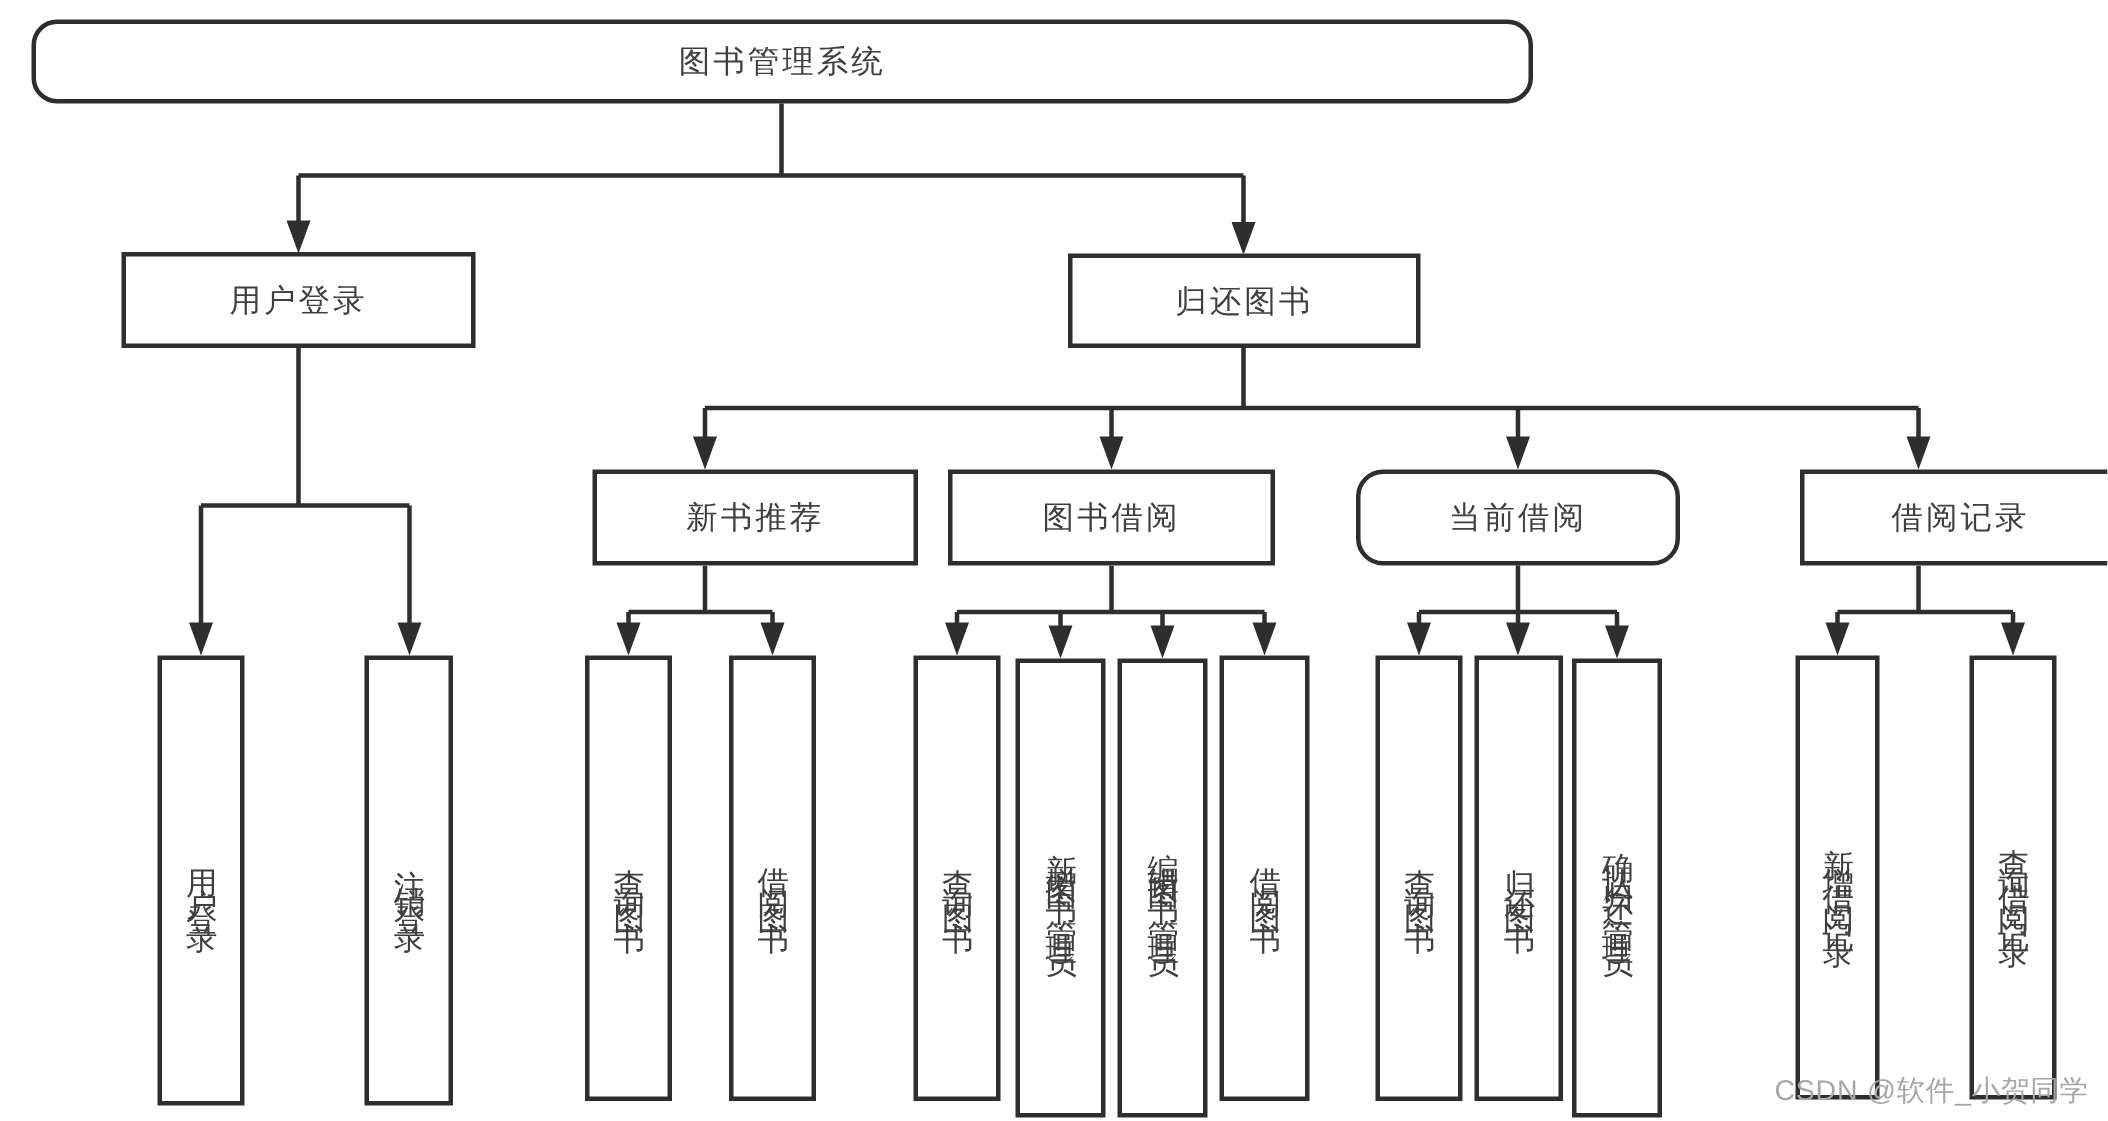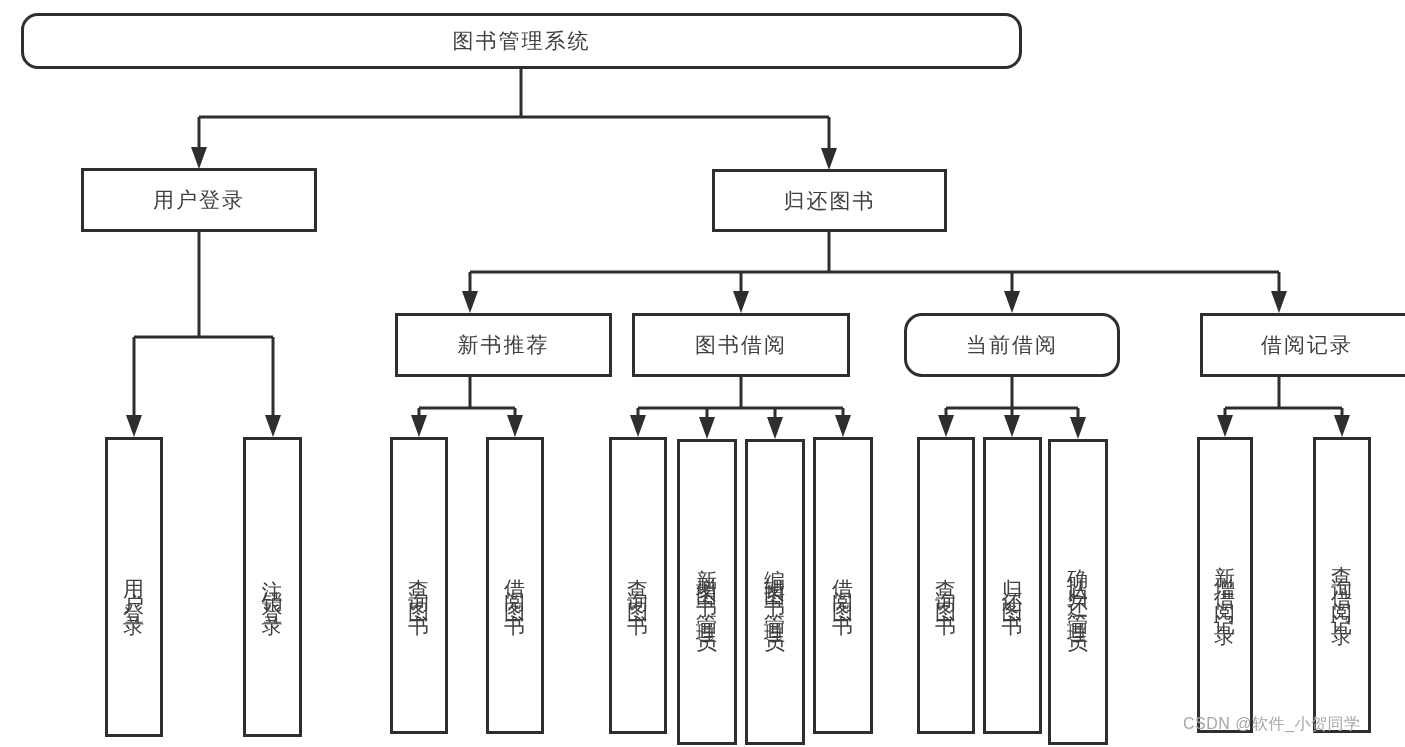--- a/index.html
+++ b/index.html
@@ -53,21 +53,21 @@
     line-height: 1;
     white-space: nowrap;
   }
   .node.v.long span {
     letter-spacing: 9px;
   }
   .watermark {
     position: absolute;
     left: 1183px;
     top: 714px;
-    font-size: 16px;
+    font-size: 19px;
     color: #a6a6a6;
     letter-spacing: 0.5px;
     white-space: nowrap;
     z-index: 5;
   }
 </style>
 </head>
 <body>
 
 <div class="stage">

